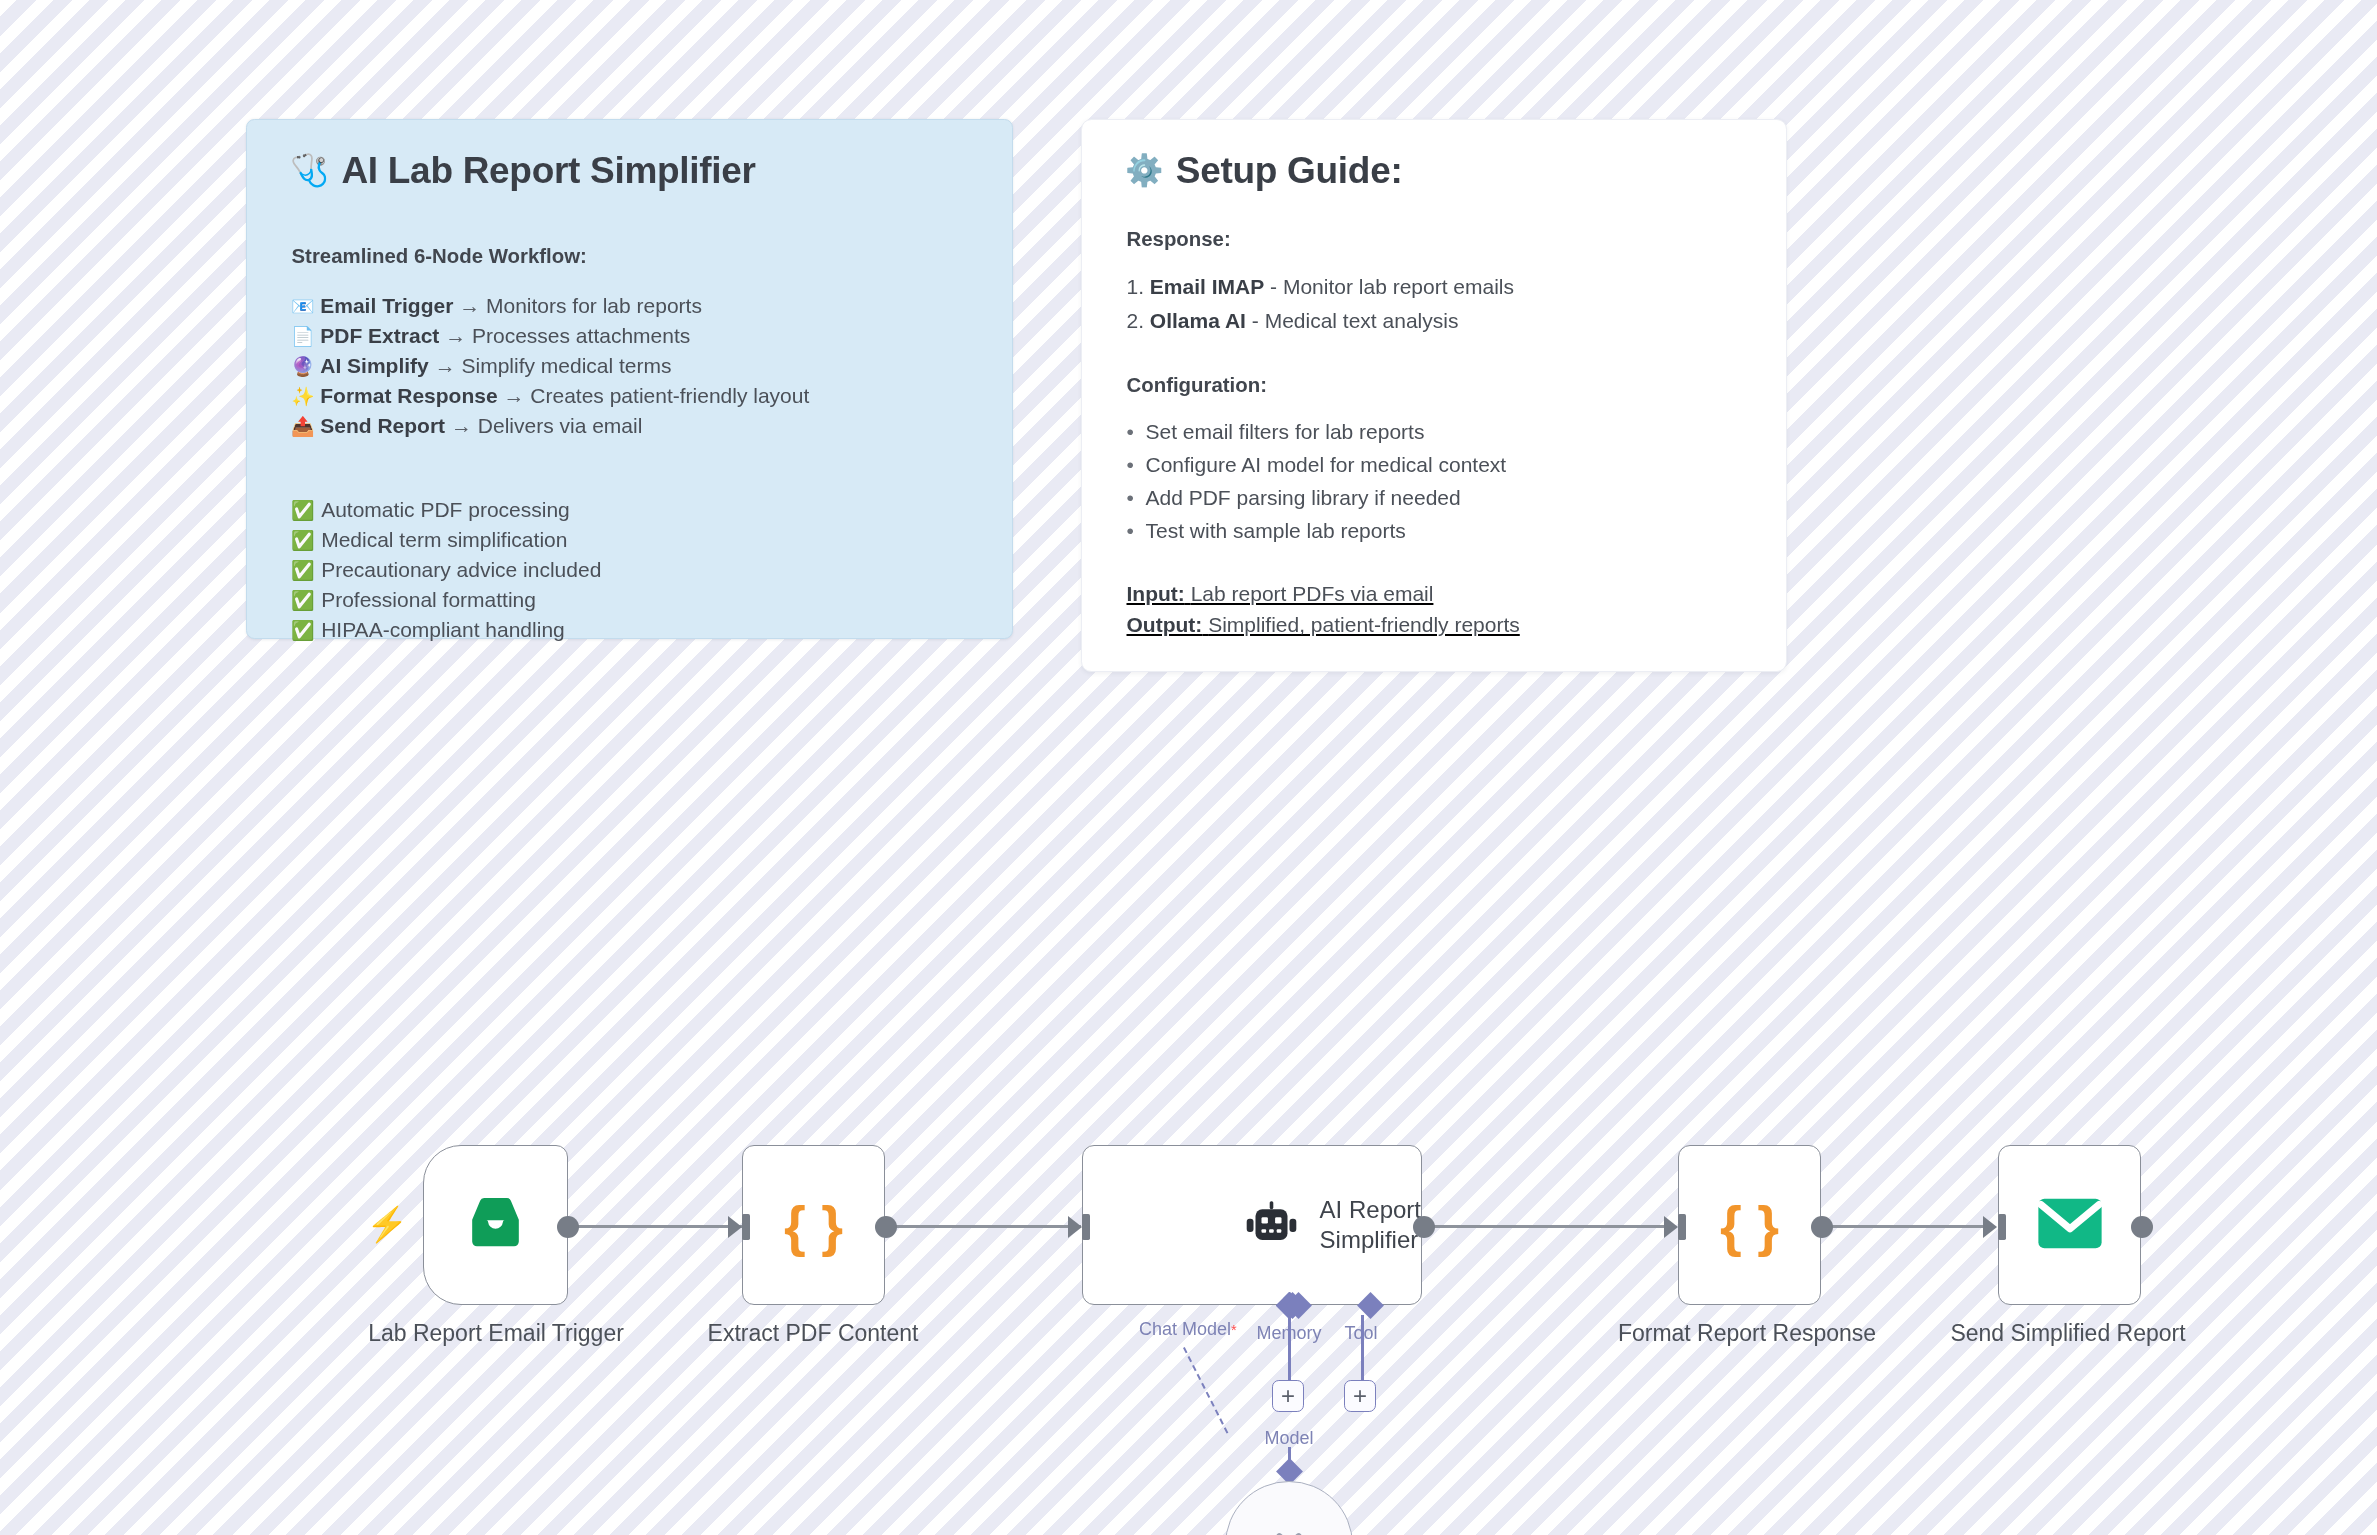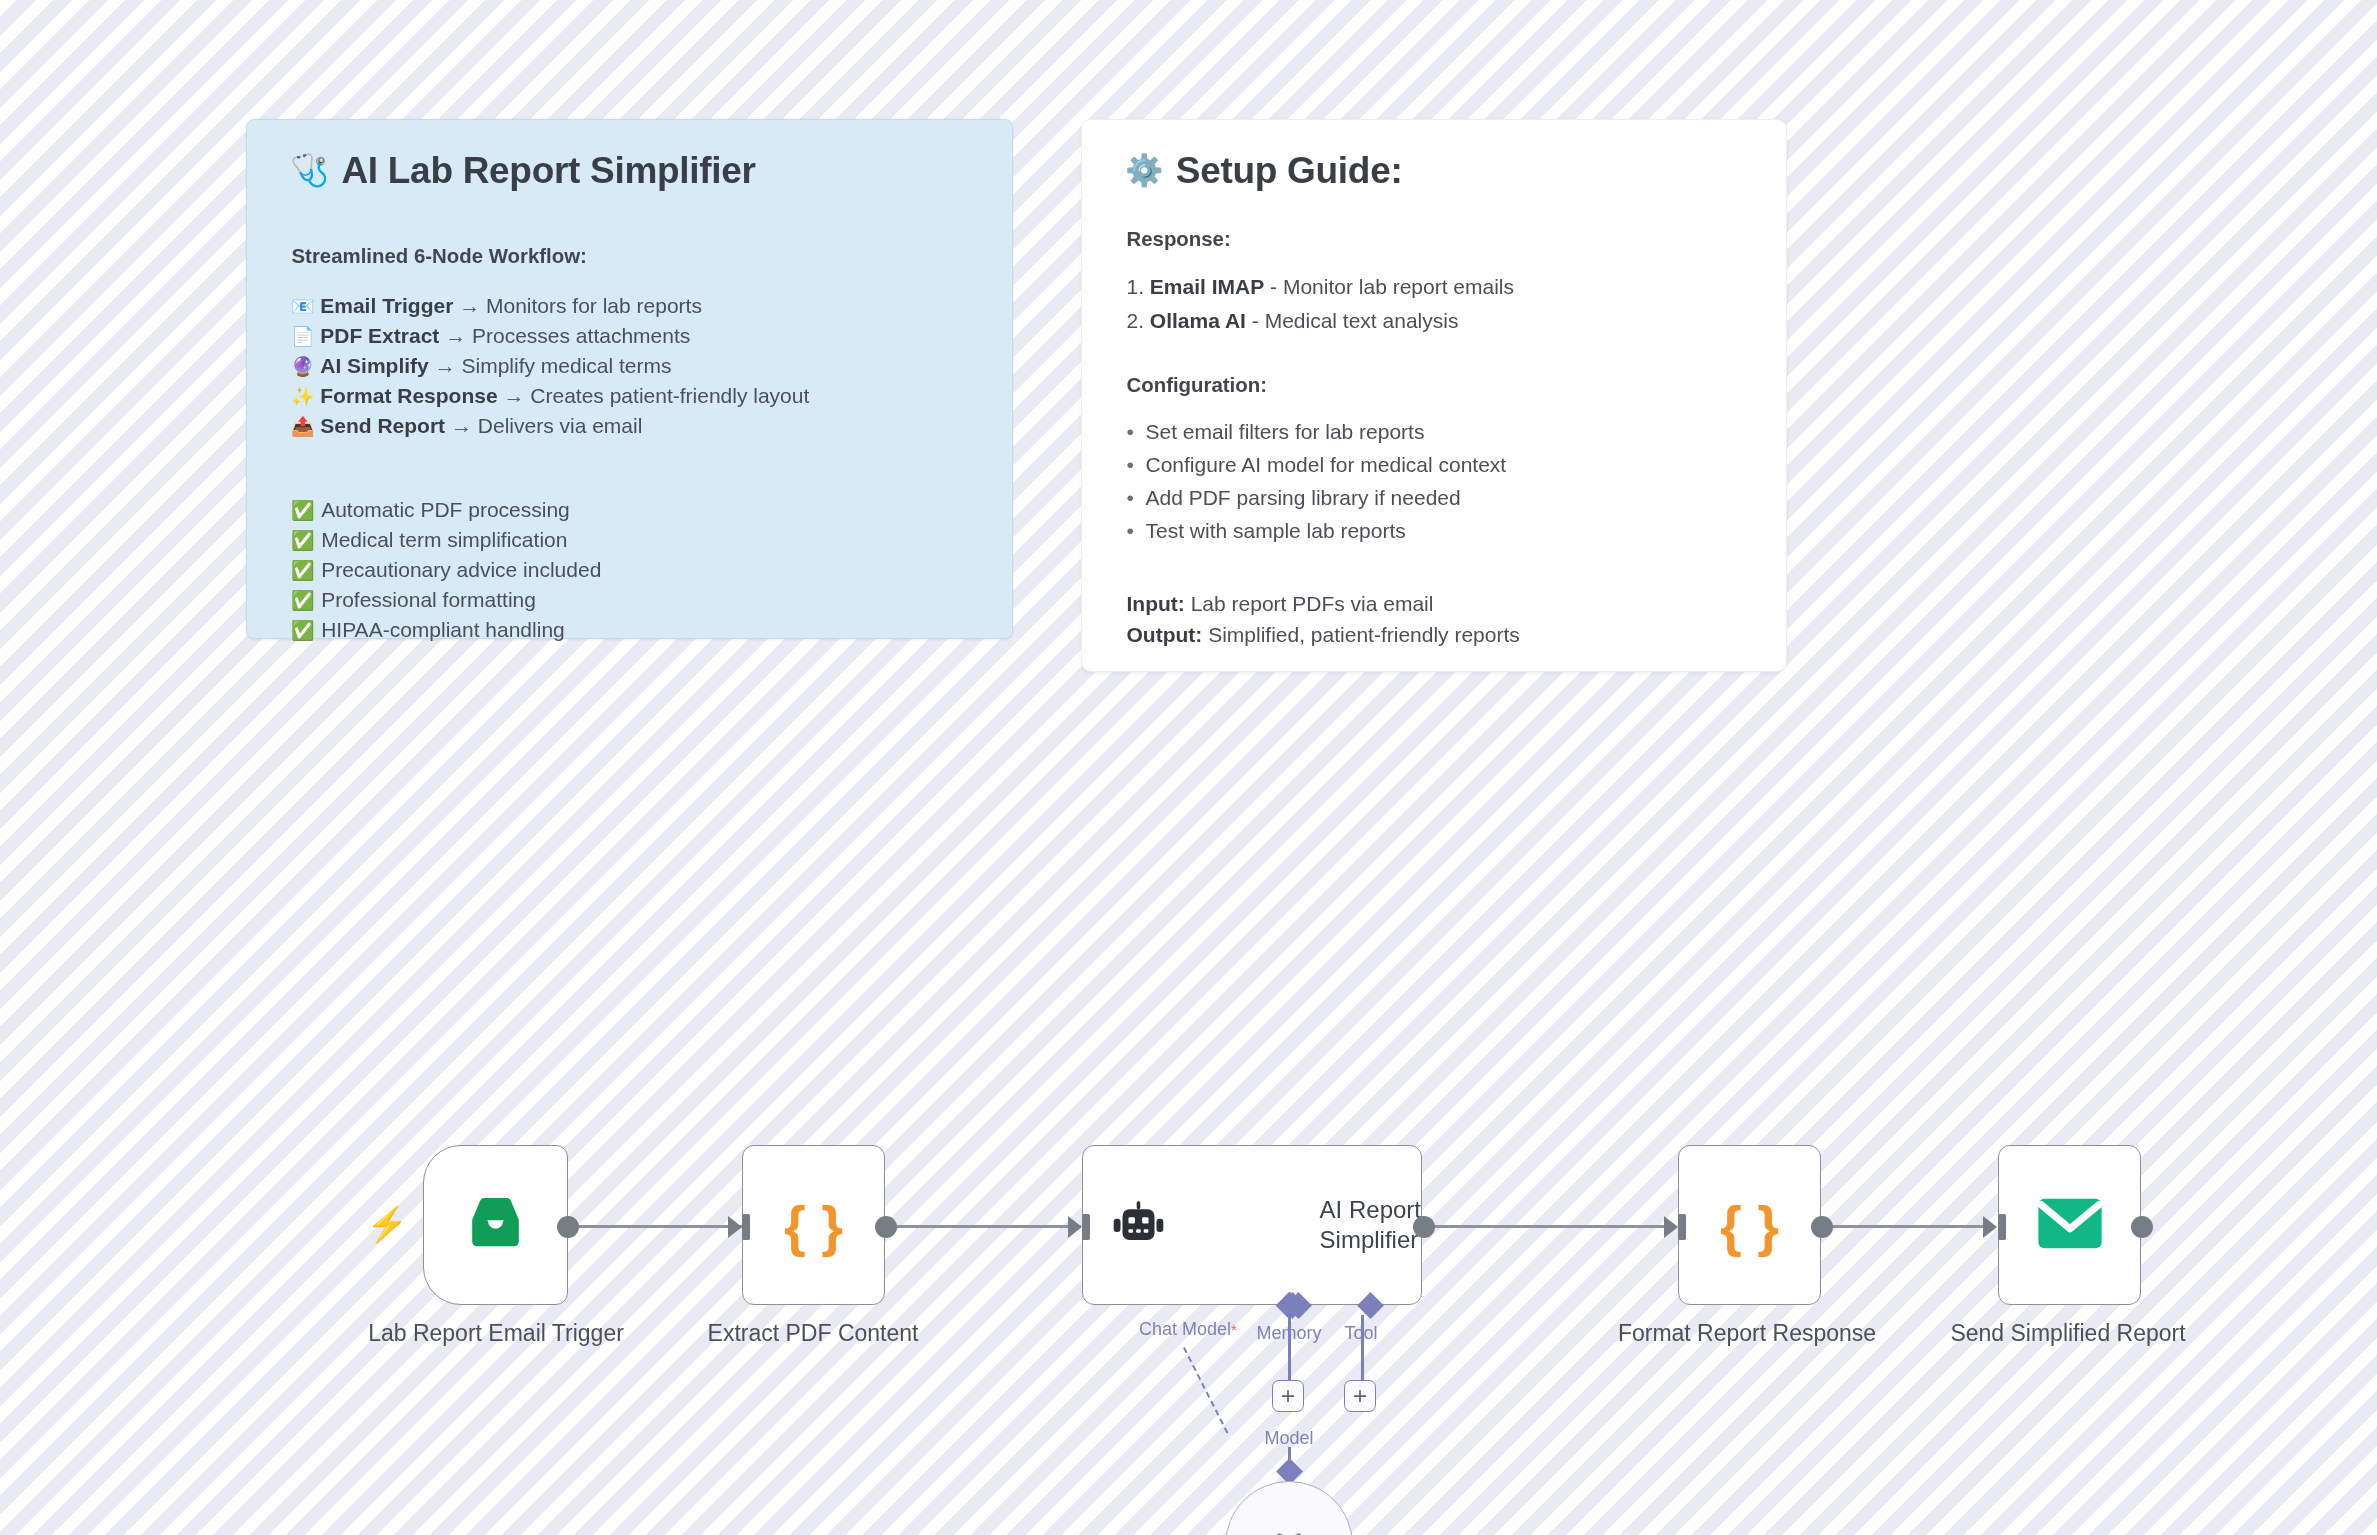--- a/index.html
+++ b/index.html
@@ -133,21 +133,21 @@
   }
   .cfg-item {
     font-size: 21px;
     color: #4b5058;
     line-height: 33px;
     margin-left: 19px;
     white-space: nowrap;
   }
   .cfg-item .bullet { display: inline-block; width: 19px; color: #6b7078; }
 
-  .io-block { margin-top: 41px; margin-left: 19px; }
+  .io-block { margin-top: 31px; margin-left: 19px; text-decoration: underline; }
   .io-line {
     font-size: 21px;
     color: #4b5058;
     line-height: 31px;
     white-space: nowrap;
   }
   .io-line b { font-weight: bold; color: #3a3f47; }
 
   
   .canvas { position: absolute; left: 0; top: 0; width: 2377px; height: 1536px; }
@@ -158,21 +158,21 @@
     border: 1.7px solid #8a8f99;
     border-radius: 12px;
     display: flex;
     align-items: center;
     justify-content: center;
   }
   .wf-node.trigger {
     border-radius: 38px 12px 12px 38px;
   }
   .wf-node.wide {
-    justify-content: space-between;
+    justify-content: flex-end;
     padding-left: 29px;
     gap: 22px;
   }
 
   .node-label {
     position: absolute;
     font-size: 23px;
     color: #4b5058;
     text-align: center;
     white-space: nowrap;

